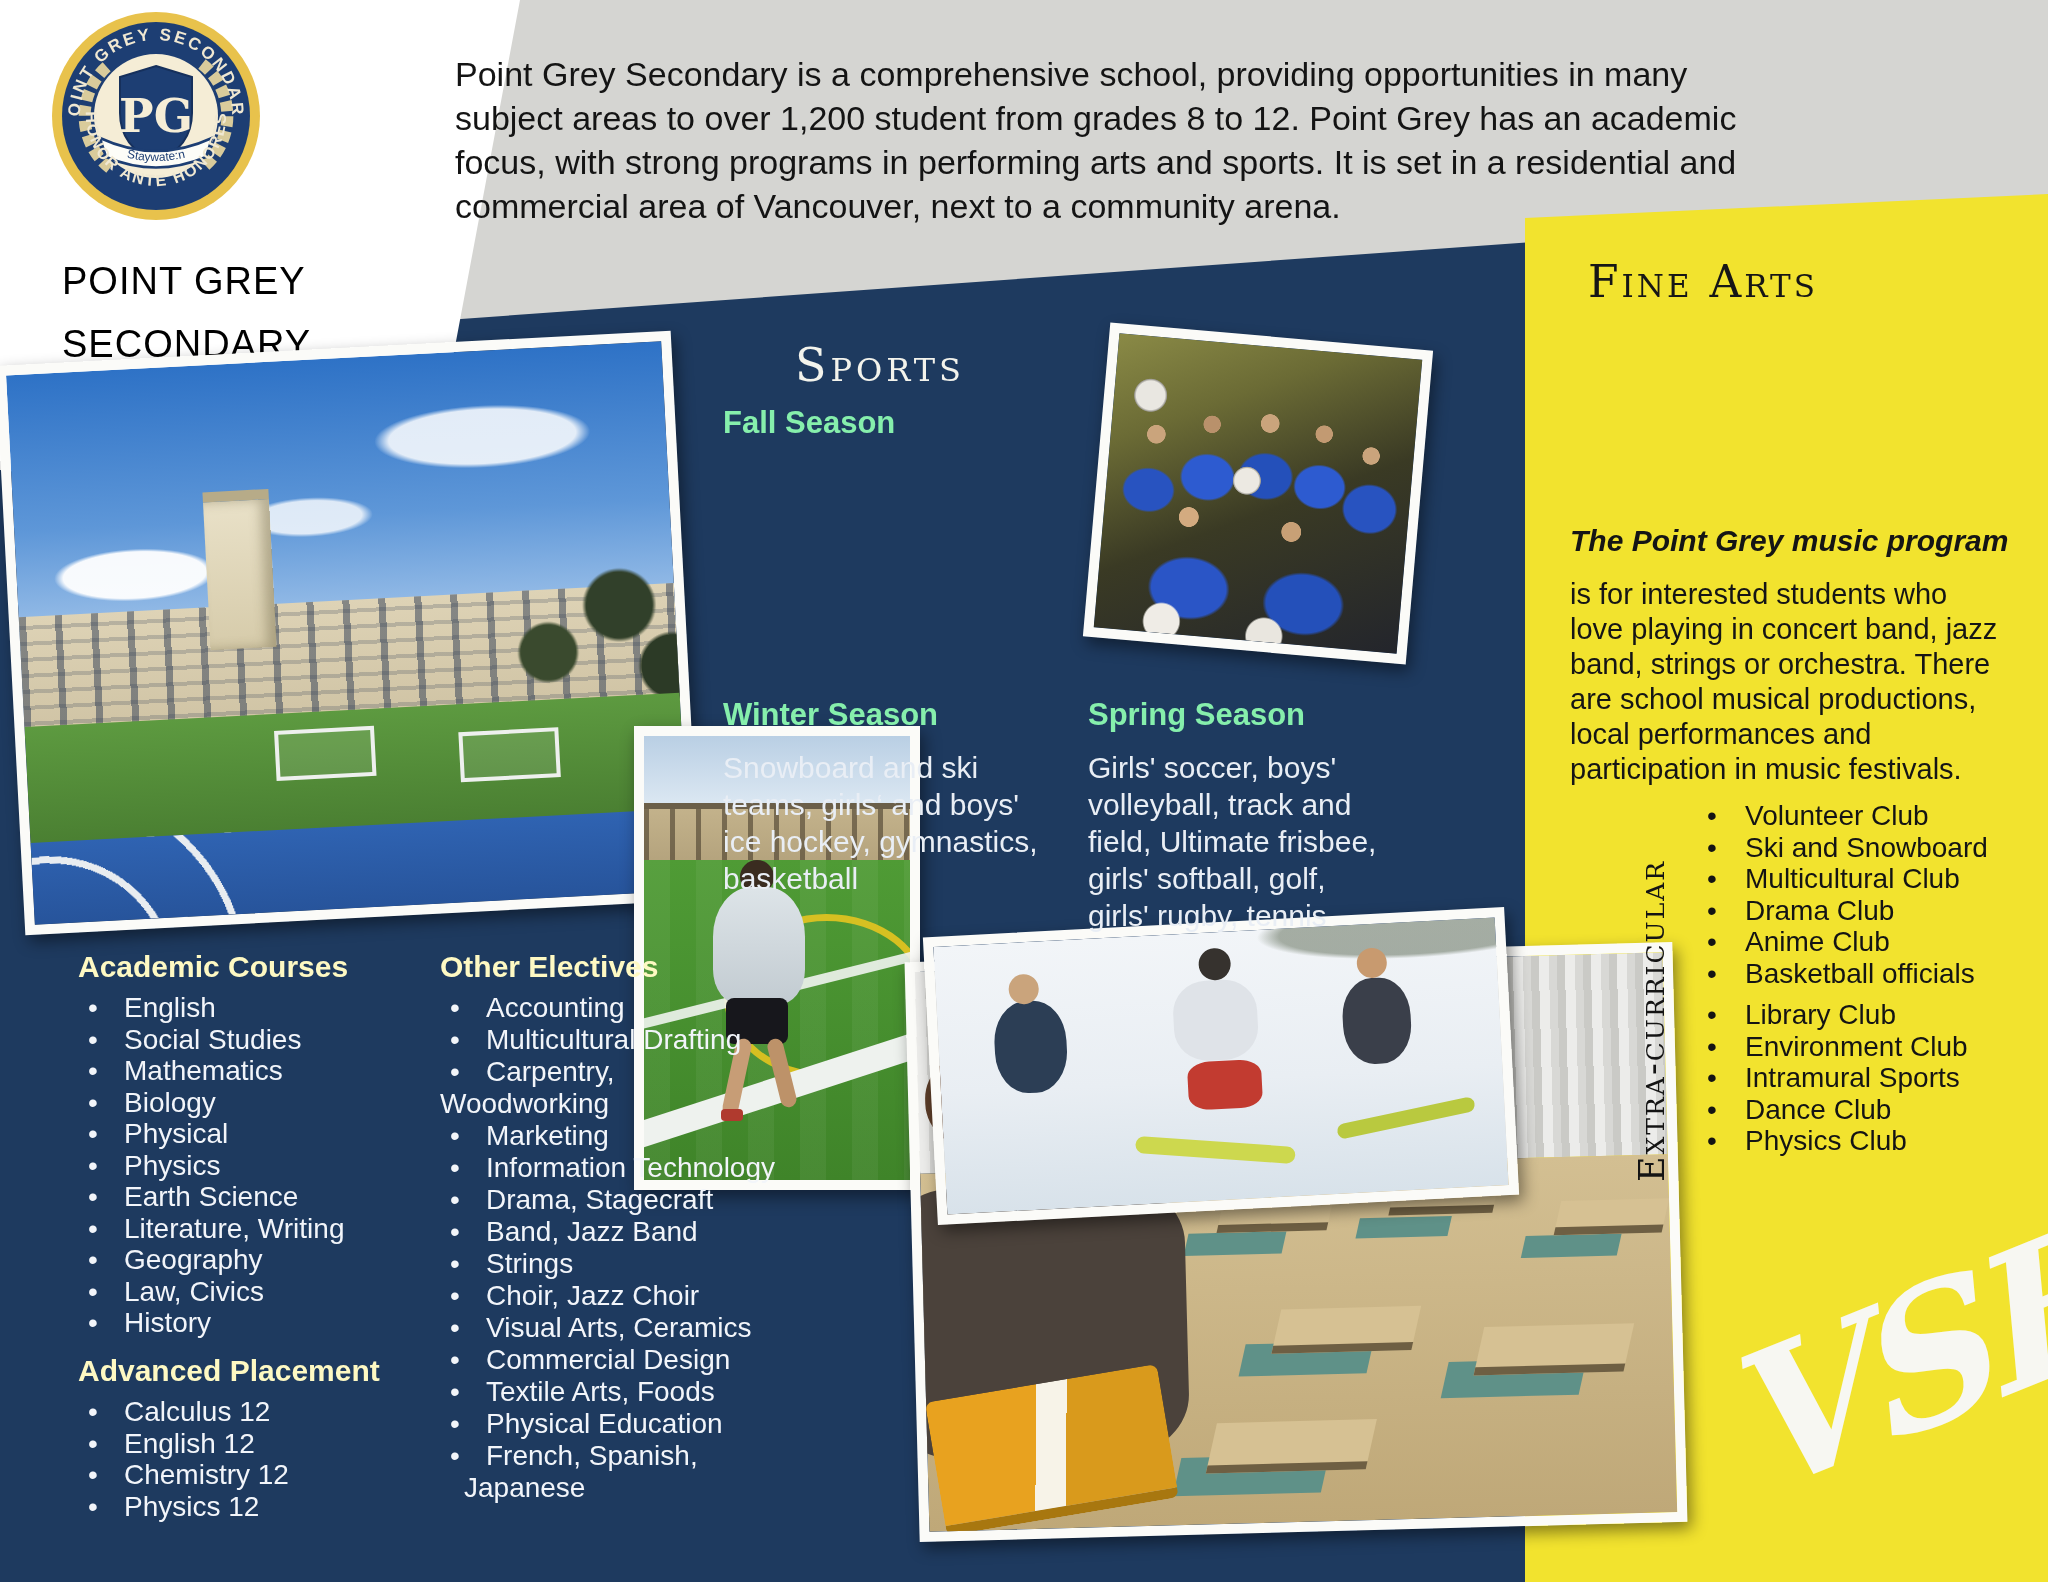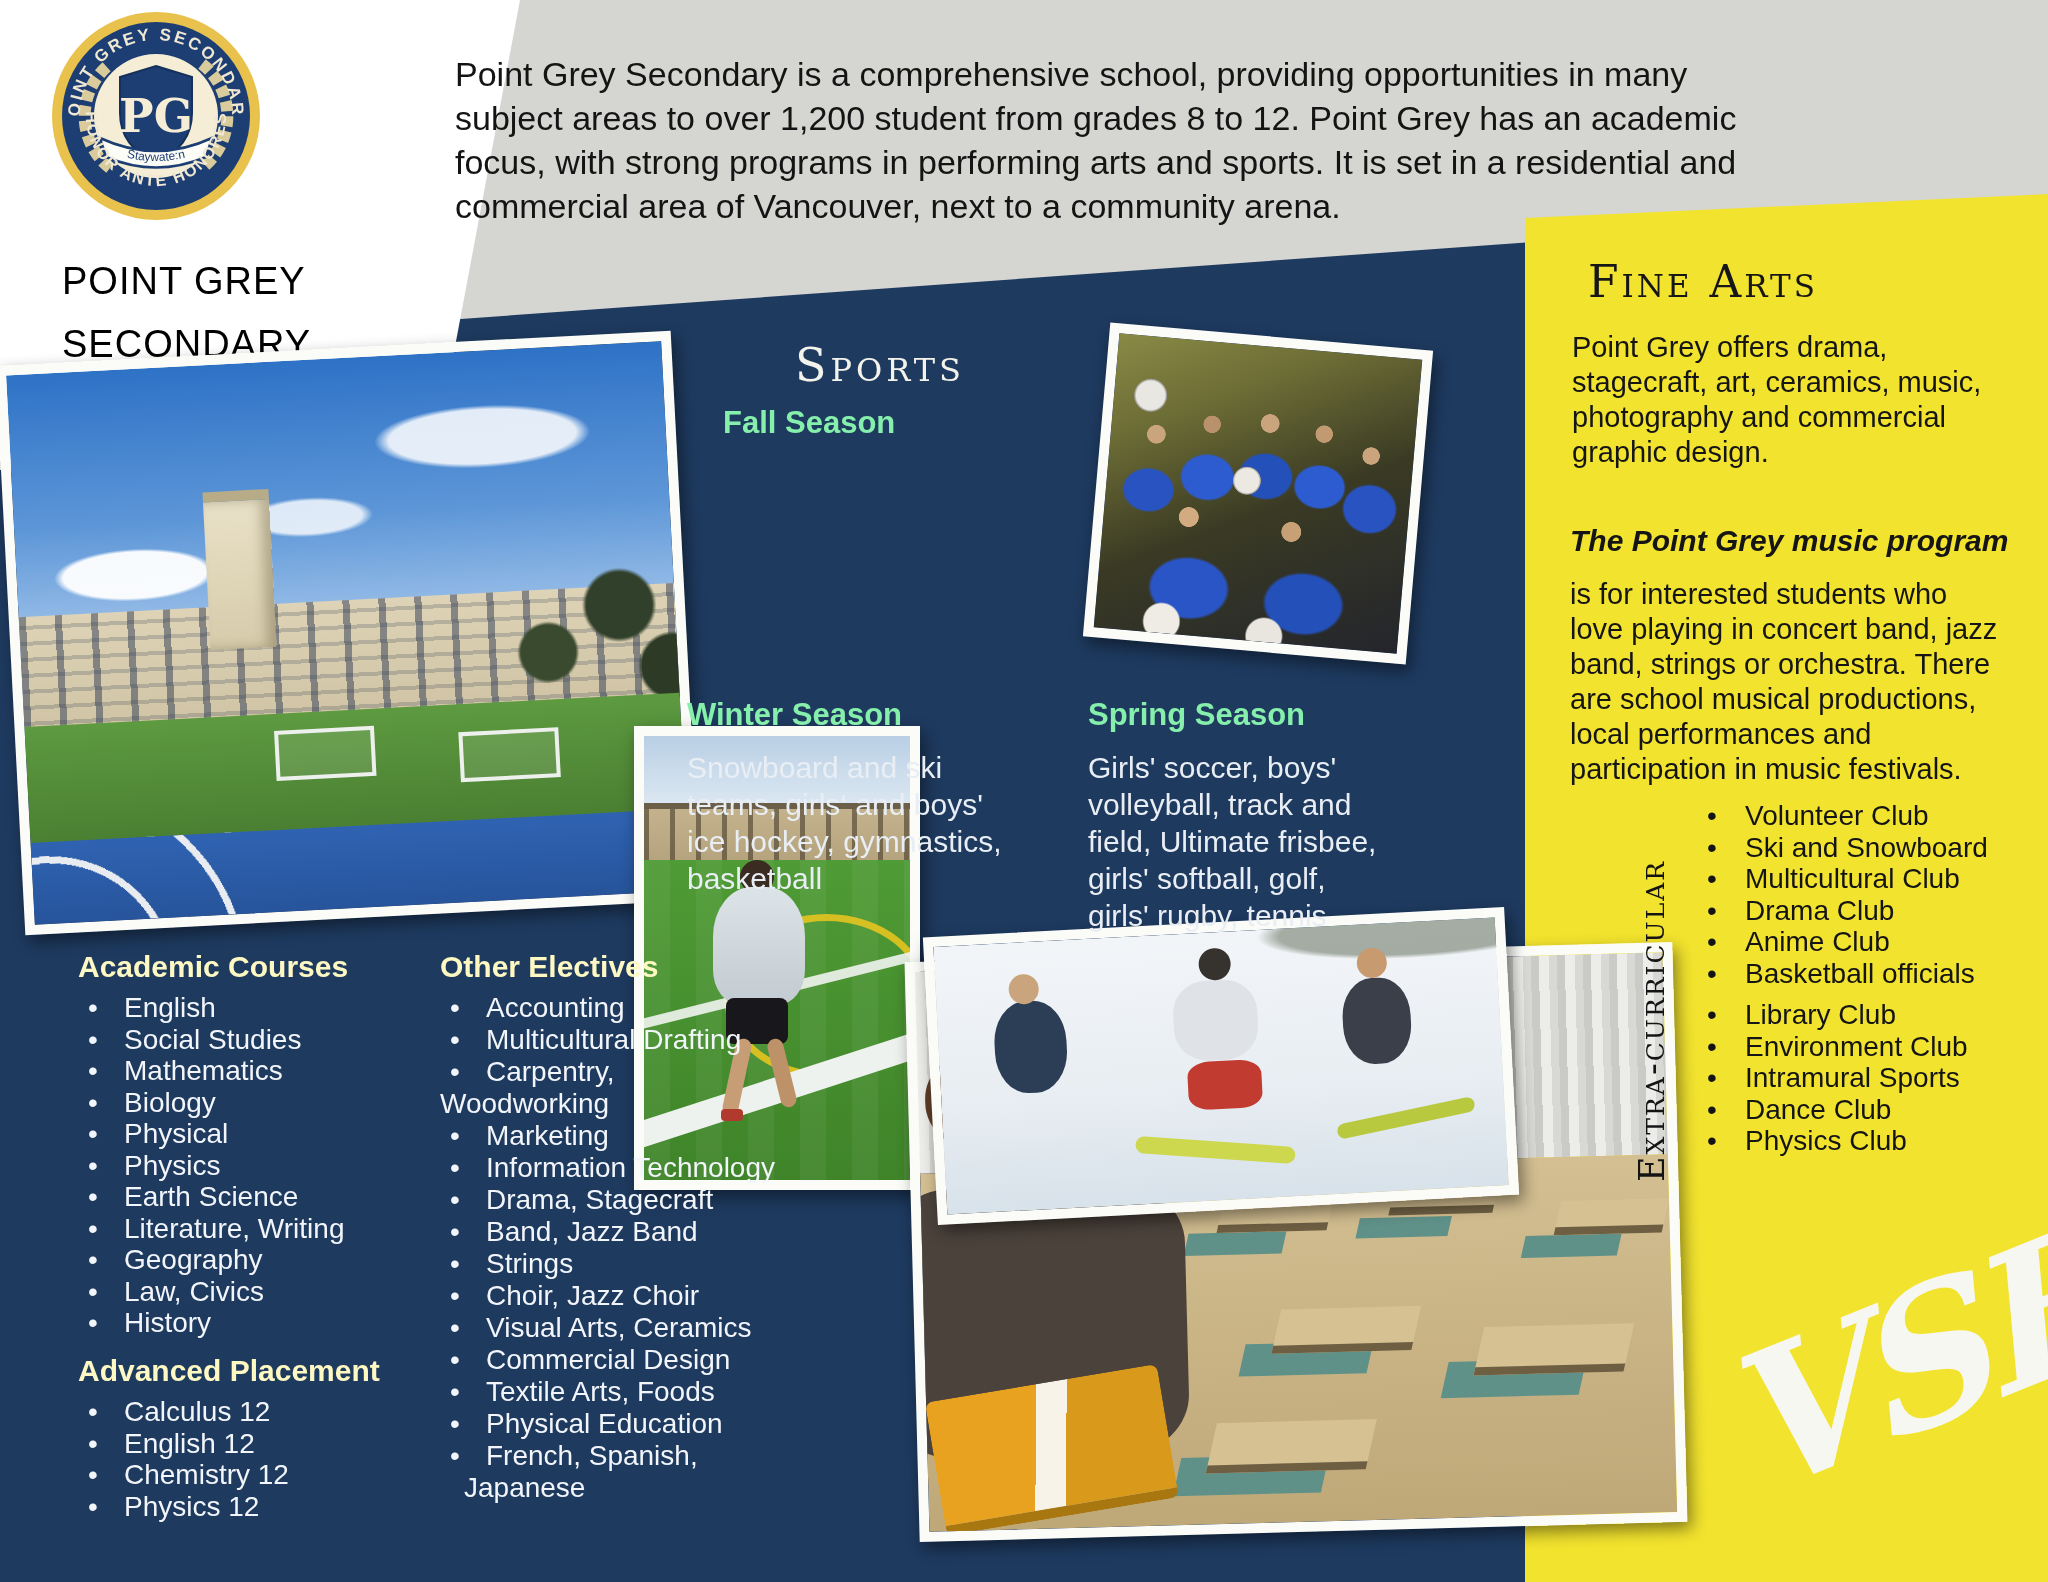--- a/index.html
+++ b/index.html
@@ -21,21 +21,21 @@
   
   .serif-title{font-family:"DejaVu Serif","Liberation Serif",serif;font-variant:small-caps;
          letter-spacing:4px;z-index:20;position:absolute;}
   .sports-title{left:700px;top:338px;width:360px;text-align:center;font-size:46px;color:#f3f3ec;}
   .fa-title{left:1588px;top:256px;font-size:44px;color:#161616;letter-spacing:3px;}
   
   .season{position:absolute;z-index:20;}
   .season .s-name{font-size:31px;font-weight:bold;color:#86efac;margin:0 0 16px 0;}
   .season .s-desc{font-size:30px;line-height:37px;color:#e9eef5;white-space:pre-line;}
   #season-fall{left:723px;top:405px;width:310px;}
-  #season-winter{left:687px;top:697px;width:330px;}
+  #season-winter{left:723px;top:697px;width:330px;}
   #season-spring{left:1088px;top:697px;width:330px;}
   
   .list-block{position:absolute;z-index:20;color:#f2f5fa;}
   .list-h{font-size:30px;font-weight:bold;color:#fef9c3;margin:0 0 8px 0;}
   .bl-item{position:relative;padding-left:46px;font-size:28px;line-height:31.5px;}
   .bl-item::before{content:"\2022";position:absolute;left:10px;}
   #academic{left:78px;top:950px;width:330px;}
   #ap{left:78px;top:1354px;width:330px;}
   #electives{left:440px;top:950px;width:340px;}
   #electives .bl-item{line-height:32px;}
@@ -306,24 +306,20 @@
     <div class="bl-item">Choir, Jazz Choir</div>
     <div class="bl-item">Visual Arts, Ceramics</div>
     <div class="bl-item">Commercial Design</div>
     <div class="bl-item">Textile Arts, Foods</div>
     <div class="bl-item">Physical Education</div>
     <div class="bl-item">French, Spanish,</div>
     <div class="bl-item nb ind">Japanese</div>
   </div>
 
   <div class="serif-title fa-title">Fine Arts</div>
-  <div class="fa-text fa-intro">Point Grey offers drama,
-stagecraft, art, ceramics, music,
-photography and commercial
-graphic design.</div>
   <div class="fa-text fa-music">
     <div class="fa-lead">The Point Grey music program</div>
     <div class="fa-rest">is for interested students who
 love playing in concert band, jazz
 band, strings or orchestra. There
 are school musical productions,
 local performances and
 participation in music festivals.</div>
   </div>
 

